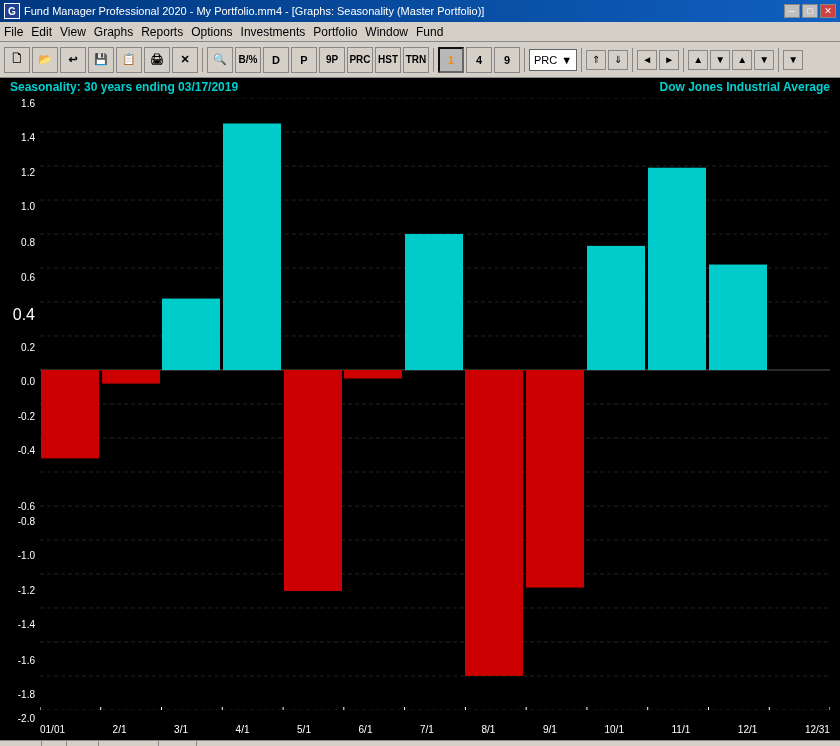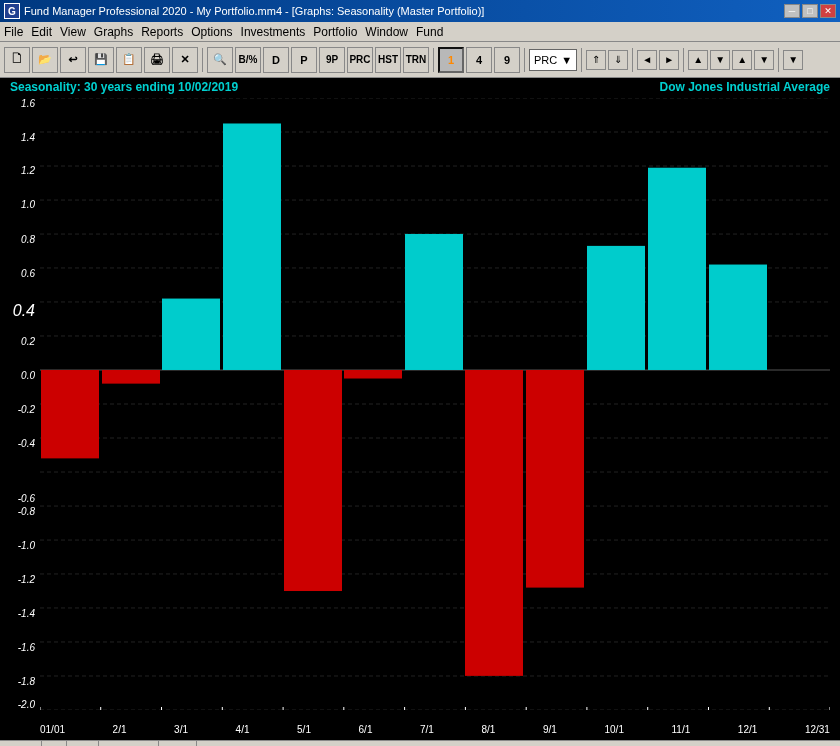--- a/index.html
+++ b/index.html
@@ -221,21 +221,21 @@
   <div class="nav-btn">▼</div>
   <div class="nav-btn">▲</div>
   <div class="nav-btn">▼</div>
   <div class="tb-separator"></div>
   <div class="nav-btn">▼</div>
 </div>
 
 <div id="chart-container">
 
   <div id="chart-header">
-    <span id="chart-subtitle">Seasonality: 30 years ending 10/02/2019</span>
+    <span id="chart-subtitle">Seasonality: 30 years ending 03/17/2019</span>
     <span id="chart-title">Dow Jones Industrial Average</span>
   </div>
 
   <div id="y-axis">
   </div>
 
   <div id="chart-area" style="position:absolute; top:20px; left:40px; right:10px; bottom:30px;">
     <svg id="chart-svg" viewBox="0 0 790 610" preserveAspectRatio="none">
 
       <line x1="0" y1="0" x2="790" y2="0" stroke="#444" stroke-dasharray="4,3" stroke-width="0.5"></line>
@@ -293,21 +293,21 @@
       <line x1="425.4" y1="607" x2="425.4" y2="610" stroke="white" stroke-width="1"></line>
       <line x1="486.2" y1="607" x2="486.2" y2="610" stroke="white" stroke-width="1"></line>
       <line x1="546.9" y1="607" x2="546.9" y2="610" stroke="white" stroke-width="1"></line>
       <line x1="607.7" y1="607" x2="607.7" y2="610" stroke="white" stroke-width="1"></line>
       <line x1="668.5" y1="607" x2="668.5" y2="610" stroke="white" stroke-width="1"></line>
       <line x1="729.3" y1="607" x2="729.3" y2="610" stroke="white" stroke-width="1"></line>
       <line x1="790" y1="607" x2="790" y2="610" stroke="white" stroke-width="1"></line>
     </svg>
   </div>
 
-  <div style="position:absolute; top:20px; left:0; width:38px; bottom:30px;font-style:italic;">
+  <div style="position:absolute; top:20px; left:0; width:38px; bottom:16px;">
     <span style="position:absolute; top:0%; right:3px; color:white; font-size:10px;">1.6</span>
     <span style="position:absolute; top:5.5%; right:3px; color:white; font-size:10px;">1.4</span>
     <span style="position:absolute; top:11%; right:3px; color:white; font-size:10px;">1.2</span>
     <span style="position:absolute; top:16.5%; right:3px; color:white; font-size:10px;">1.0</span>
     <span style="position:absolute; top:22.2%; right:3px; color:white; font-size:10px;">0.8</span>
     <span style="position:absolute; top:27.8%; right:3px; color:white; font-size:10px;">0.6</span>
     <span style="position:absolute; top:33.3%; right:3px; color:white; font-size:16px;">0.4</span>
     <span style="position:absolute; top:38.9%; right:3px; color:white; font-size:10px;">0.2</span>
     <span style="position:absolute; top:44.4%; right:3px; color:white; font-size:10px;text-align:center;">0.0</span>
     <span style="position:absolute; top:50%; right:3px; color:white; font-size:10px;">-0.2</span>

